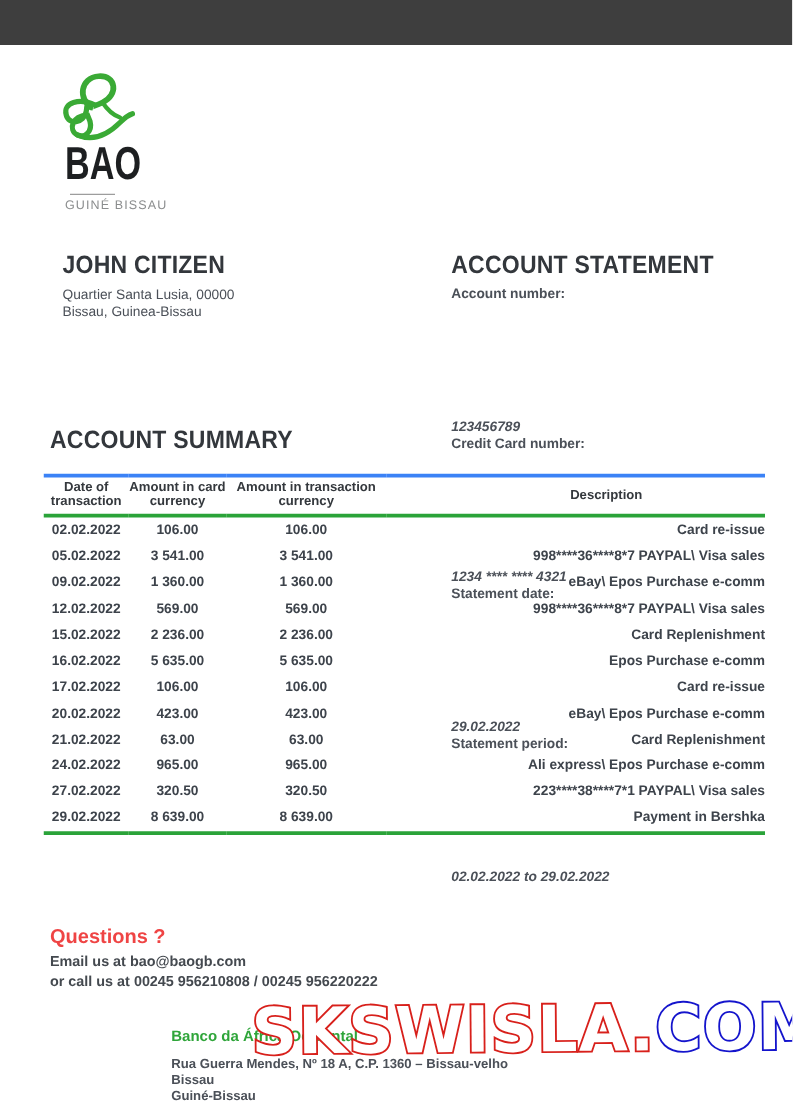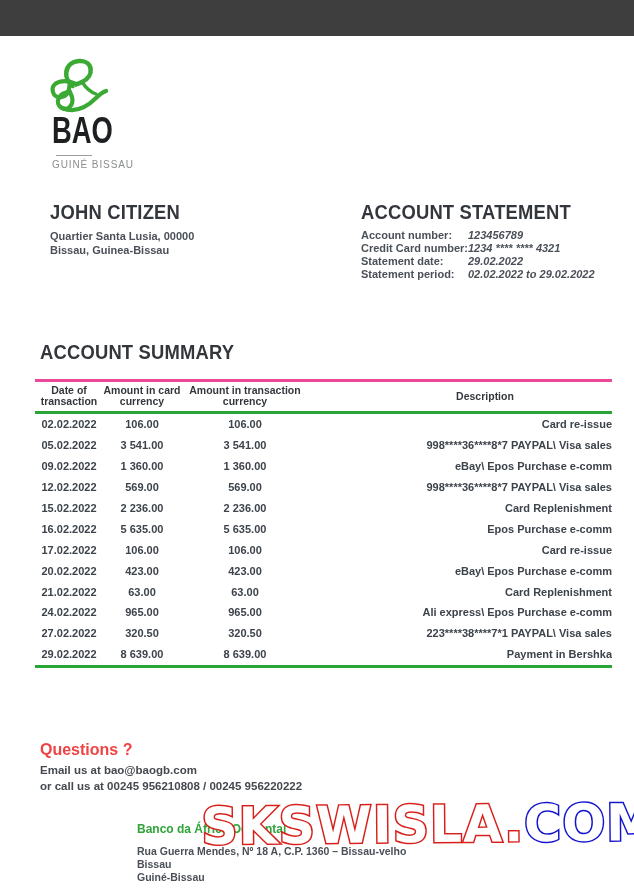--- a/index.html
+++ b/index.html
@@ -17,36 +17,36 @@
   .logo-rule{position:absolute;left:10px;top:99px;width:36px;height:1px;background:#9d9d9d;}
   .logo-sub{position:absolute;left:6px;top:103px;font-size:10px;color:#8b8d8e;letter-spacing:0.9px;
             font-weight:400;white-space:nowrap;}
 
   
   .h1{font-size:20px;font-weight:700;color:#33373c;transform:scaleX(0.92);transform-origin:left top;
       white-space:nowrap;letter-spacing:0.2px;}
 
   
   .holder{position:absolute;left:50px;top:201px;}
-  .holder .addr{margin-top:6px;font-size:11px;line-height:13.5px;font-weight:700;color:#4b5058;}
+  .holder .addr{margin-top:6px;font-size:11px;line-height:13.5px;font-weight:400;color:#4b5058;}
 
   
   .stmt{position:absolute;left:361px;top:201px;width:240px;}
   .stmt-fields{margin-top:5px;font-size:11px;line-height:13px;font-weight:700;color:#4b5058;}
-  .stmt-row{display:flex;}
+  .stmt-row{display:flex;flex-direction:column;}
   .stmt-row .lbl{width:107px;flex:0 0 107px;}
   .stmt-row .val{flex:1;font-style:italic;}
 
   
   .summary-title{position:absolute;left:40px;top:341px;}
   table.summary{position:absolute;left:35px;top:379px;width:577px;border-collapse:collapse;
                 table-layout:fixed;border-bottom:3px solid #2aa339;}
   table.summary col.c0{width:68px;} table.summary col.c1{width:78px;}
   table.summary col.c2{width:128px;} table.summary col.c3{width:303px;}
-  table.summary thead th{border-top:3px solid #ec4899;border-bottom:3px solid #2aa339;
+  table.summary thead th{border-top:3px solid #3b82f6;border-bottom:3px solid #2aa339;
       font-size:10.5px;line-height:11px;font-weight:700;color:#34383d;text-align:center;
       padding:3px 0 4px 0;vertical-align:middle;}
   table.summary thead th.desc{text-align:center;padding-left:49px;}
   table.summary td{height:20.9px;font-size:11px;font-weight:700;color:#3d434b;text-align:center;
       vertical-align:middle;padding:0;white-space:nowrap;overflow:hidden;}
   table.summary td.desc{text-align:right;padding-left:31px;}
 
   
   .questions{position:absolute;left:40px;top:741px;}
   .q-title{font-size:16px;font-weight:700;color:#ef4444;}

